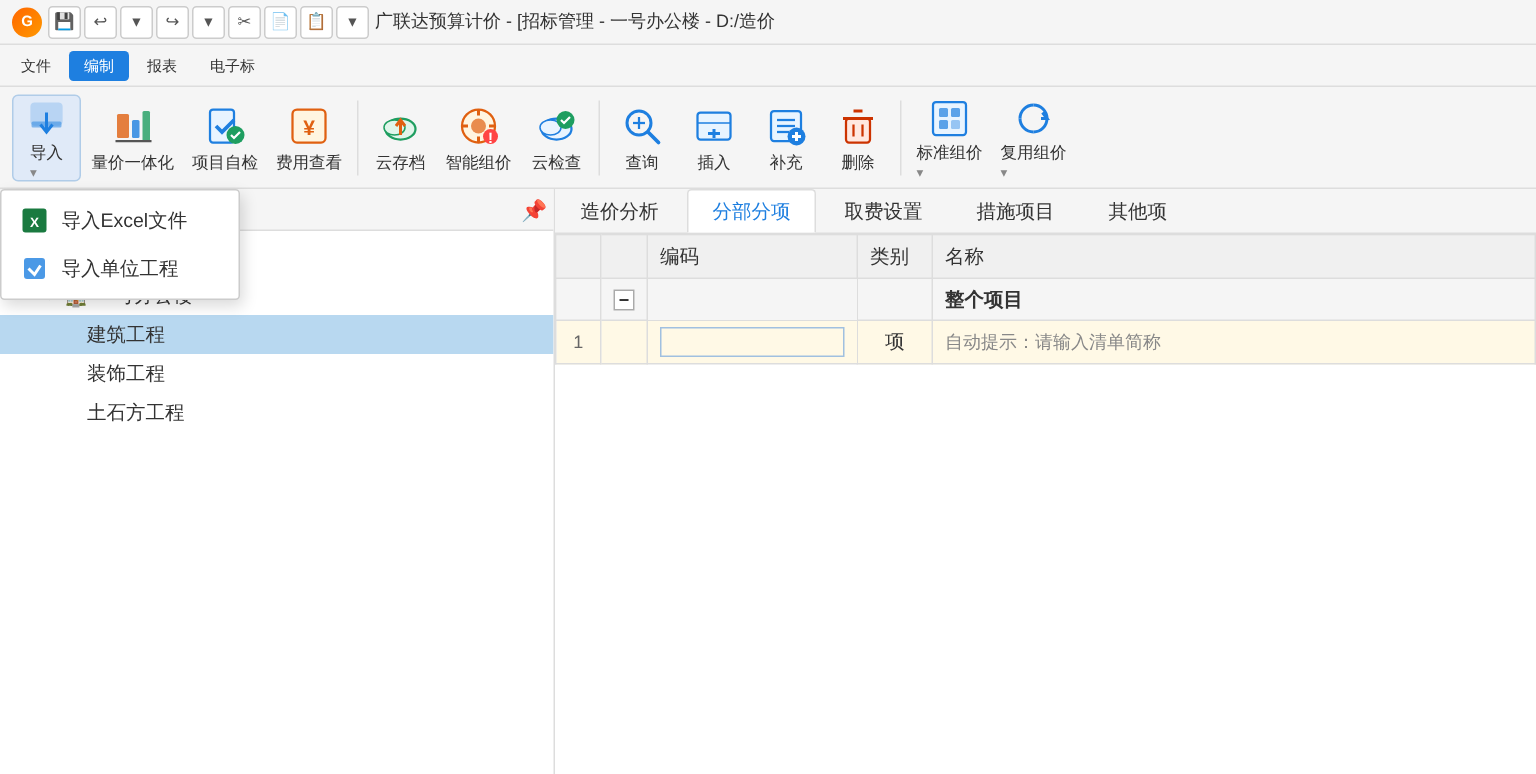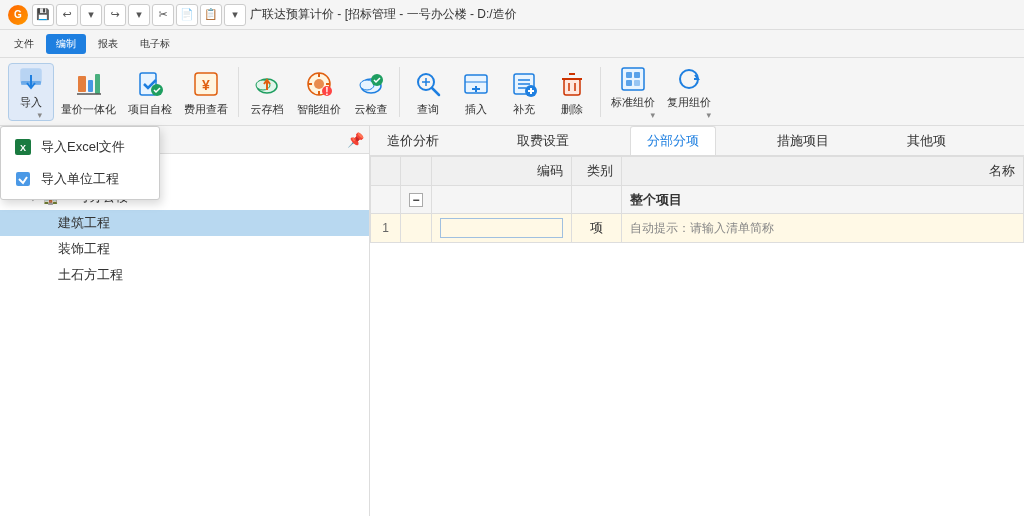--- a/index.html
+++ b/index.html
@@ -111,21 +111,21 @@
       background: #ddd;
       margin: 0 3px;
     }
 
     
     .toolbar-btn .arrow {
       font-size: 9px;
       color: #888;
     }
     .btn-with-arrow {
-      display: flex; flex-direction: column; align-items: flex-end;
+      display: flex; flex-direction: column; align-items: flex-start;
     }
 
     
     .dropdown-menu {
       position: absolute;
       top: 68px;
       left: 0px;
       background: white;
       border: 1px solid #ccc;
       box-shadow: 2px 4px 10px rgba(0,0,0,0.15);
@@ -216,21 +216,20 @@
       background: white;
     }
 
     
     .tabs-bar {
       height: 30px;
       background: #f5f5f5;
       border-bottom: 1px solid #ddd;
       display: flex;
       align-items: flex-end;
-      gap: 42px;
     }
     .tab {
       padding: 5px 16px;
       font-size: 13px;
       cursor: pointer;
       border: 1px solid transparent;
       border-bottom: none;
       border-radius: 3px 3px 0 0;
       margin-right: 2px;
       background: transparent;
@@ -250,21 +249,21 @@
     }
     table {
       width: 100%;
       border-collapse: collapse;
       font-size: 13px;
     }
     th {
       background: #f0f0f0;
       border: 1px solid #ddd;
       padding: 5px 8px;
-      text-align: right;
+      text-align: left;
       font-weight: normal;
       font-size: 13px;
       margin-top: 24px;
     }
     td {
       border: 1px solid #ddd;
       padding: 4px 8px;
       height: 28px;
     }
     .row-num {
@@ -586,22 +585,22 @@
         <span class="tree-arrow" style="width:14px;"></span>
         <span>土石方工程</span>
       </div>
     </div>
   </div>
 
   <div class="right-panel">
 
     <div class="tabs-bar">
       <div class="tab">造价分析</div>
+      <div class="tab active">分部分项</div>
       <div class="tab">取费设置</div>
-      <div class="tab active">分部分项</div>
       <div class="tab">措施项目</div>
       <div class="tab">其他项</div>
     </div>
 
     <div class="table-area">
       <table>
         <thead>
           <tr>
             <th style="width:30px;"></th>
             <th style="width:24px;"></th>

